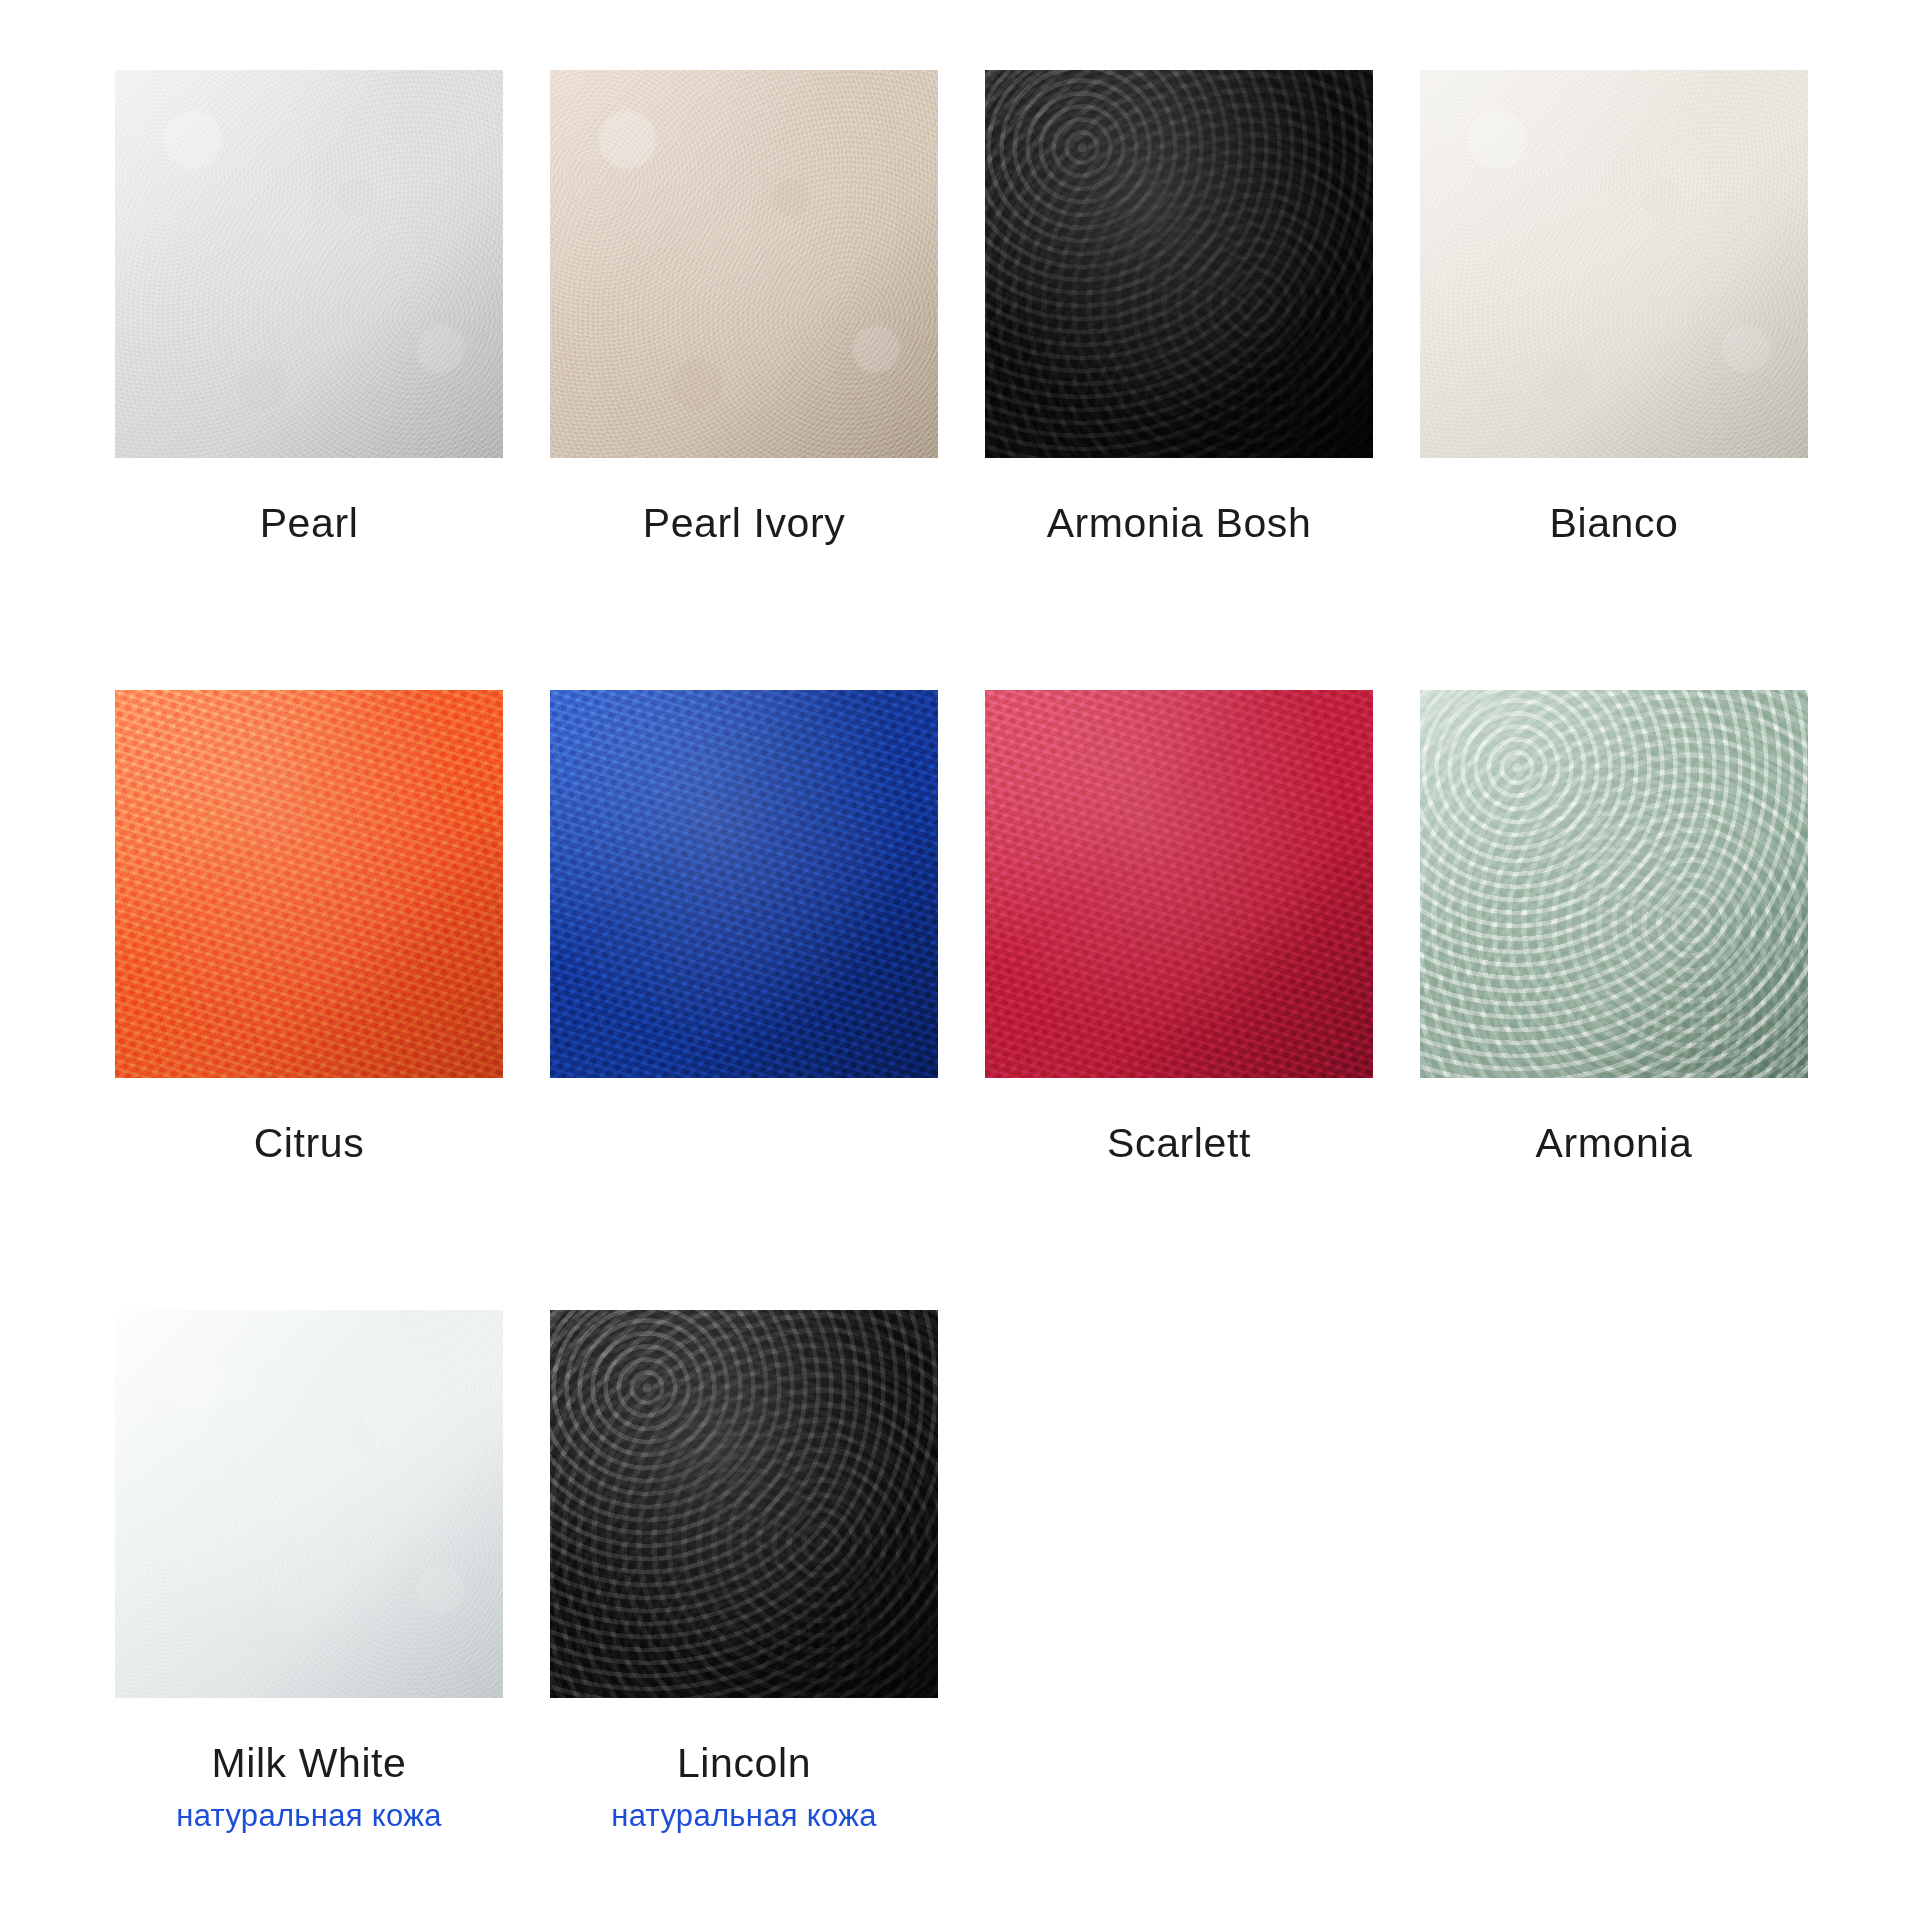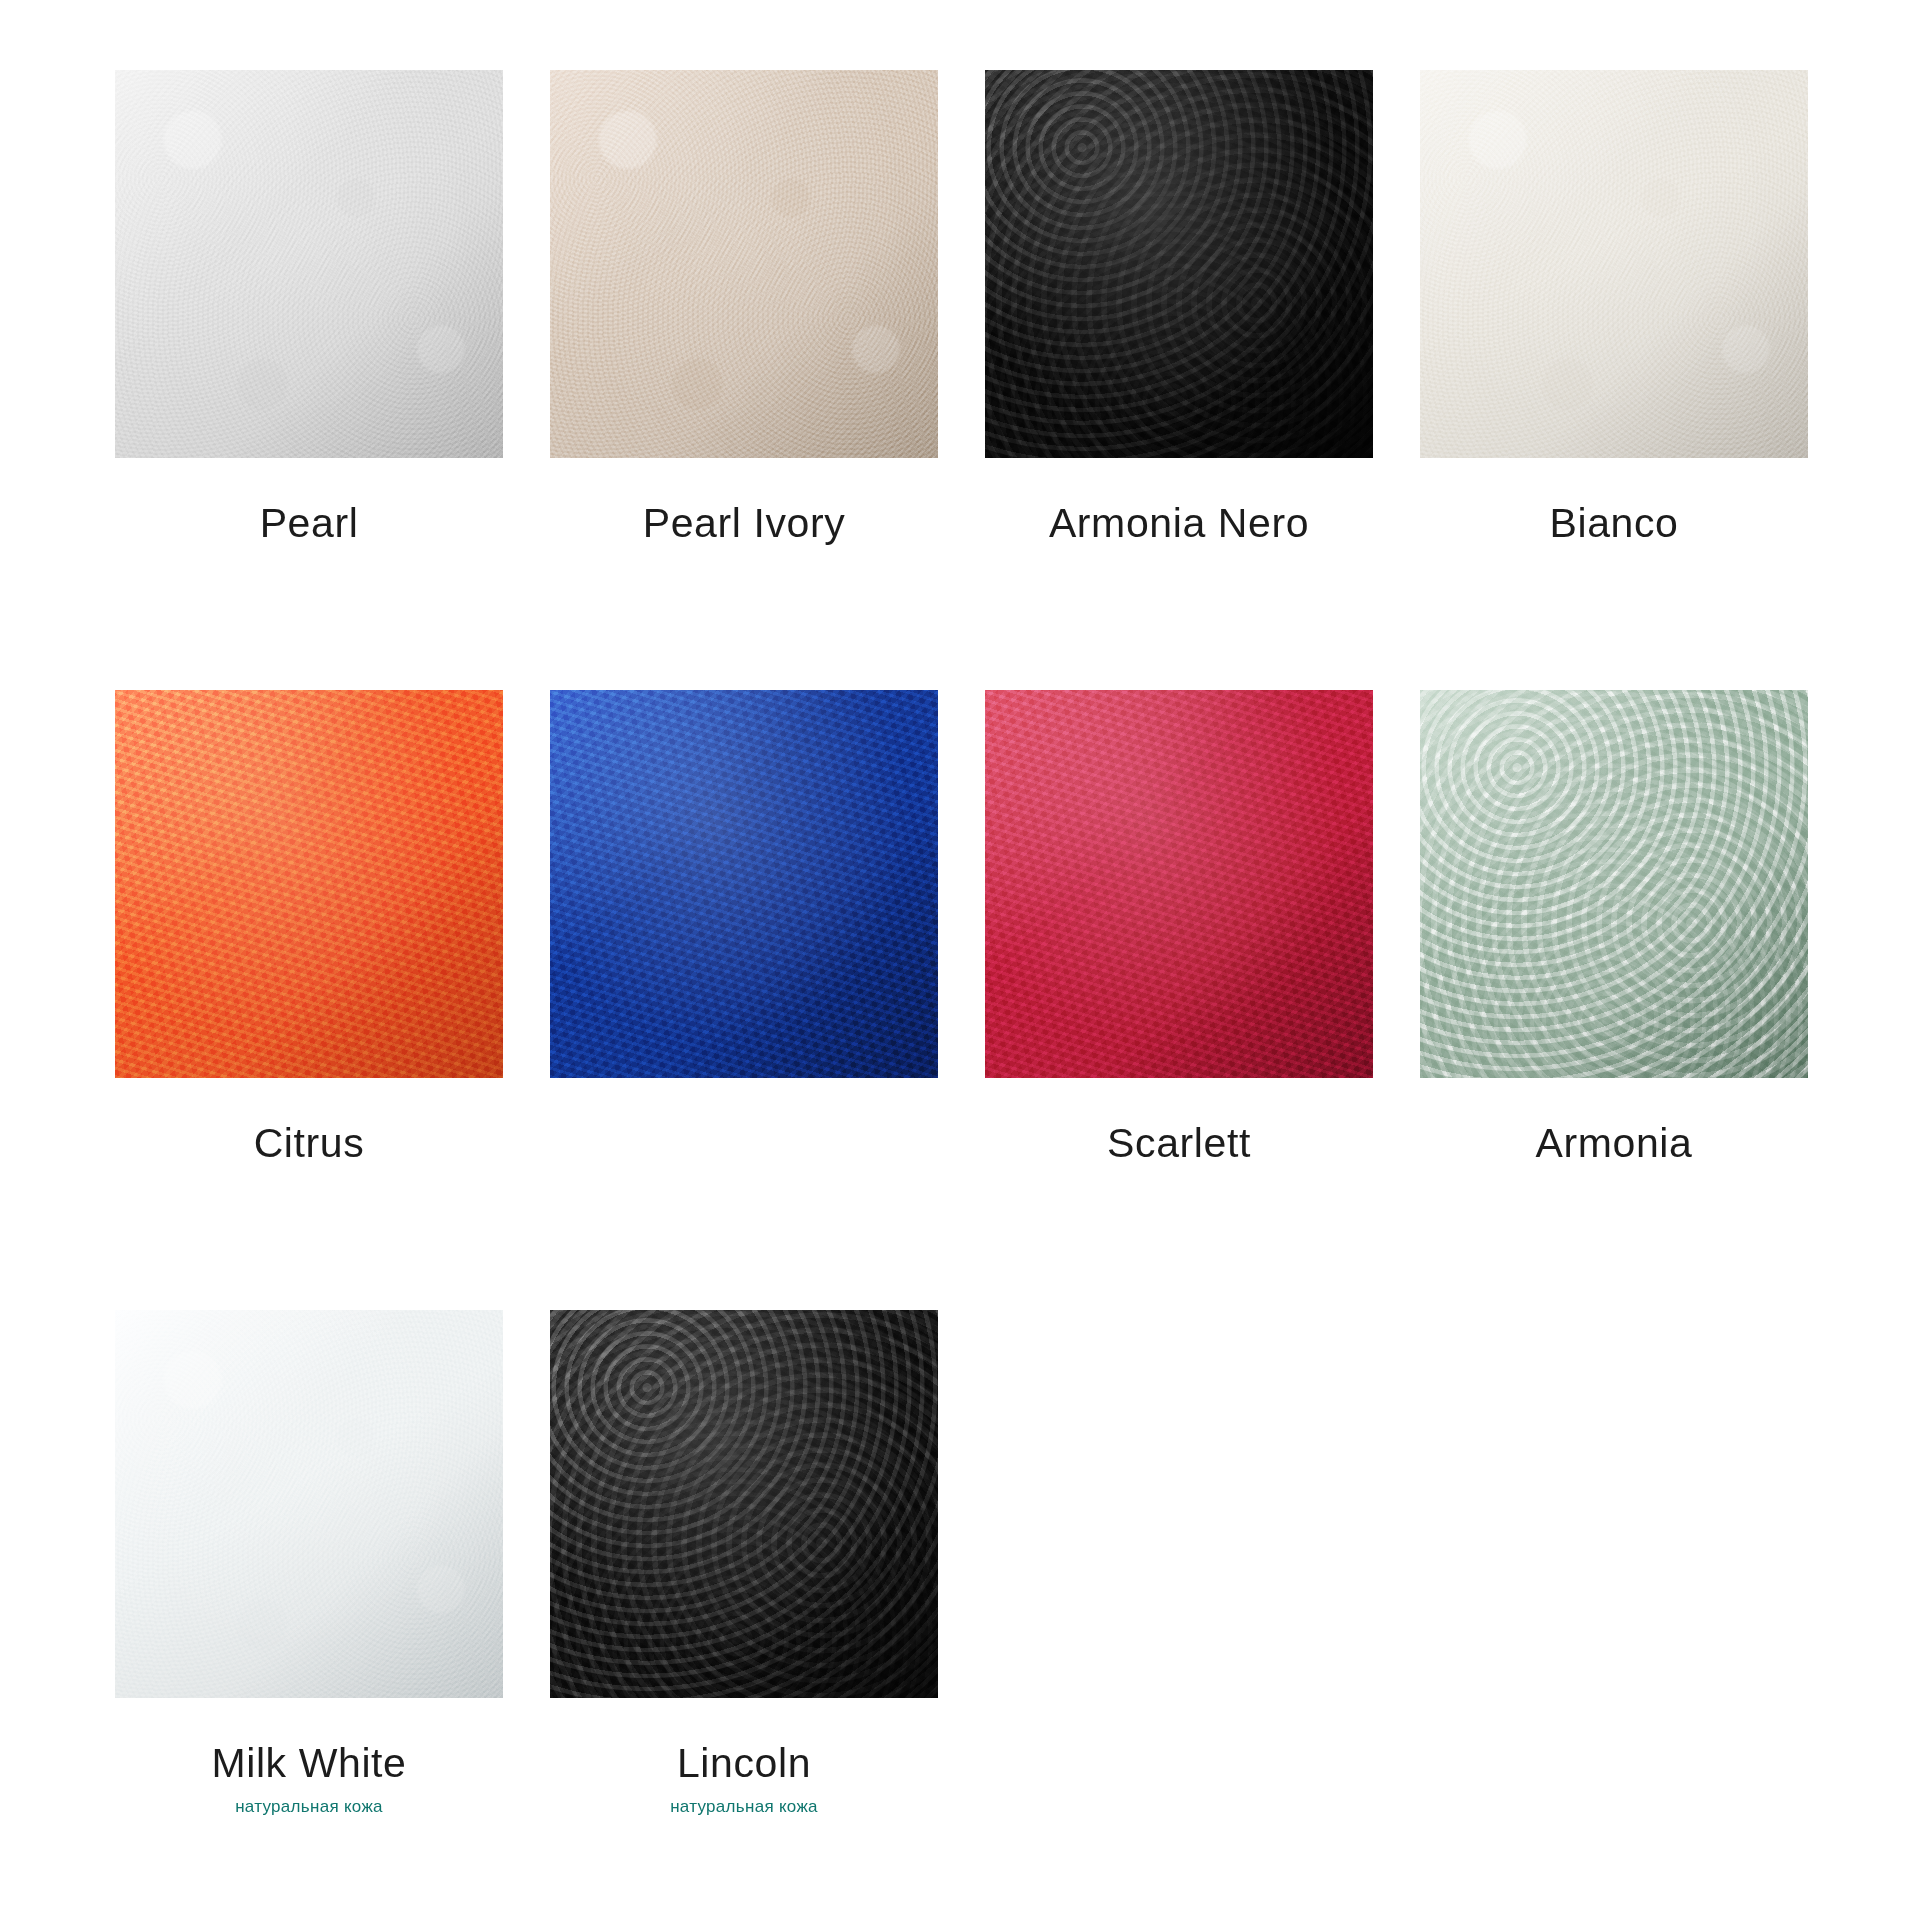--- a/index.html
+++ b/index.html
@@ -115,23 +115,23 @@
   .swatch-label {
     font-size: 41px;
     font-weight: 400;
     color: #1c1c1c;
     letter-spacing: 0.6px;
     line-height: 1.15;
     white-space: nowrap;
   }
 
   .swatch-sublabel {
-    font-size: 17px;
+    font-size: 31px;
     font-weight: 400;
-    color: #0f766e;
+    color: #1d4ed8;
     letter-spacing: 0.3px;
     margin-top: 10px;
     line-height: 1.2;
     white-space: nowrap;
   }
   .swatch-sublabel:empty { display: none; }
 </style>
 </head>
 <body>
 
@@ -153,21 +153,21 @@
       <div class="swatch-caption">
         <div class="swatch-label">Pearl Ivory</div>
       </div>
     </div>
     <div class="swatch-cell">
       <div class="swatch-tile" style="background: linear-gradient(135deg, rgb(61, 61, 61) 0%, rgb(27, 27, 27) 38%, rgb(27, 27, 27) 64%, rgb(5, 5, 5) 100%);">
         <div class="grain grain-coarse"></div>
         <div class="sheen"></div>
       </div>
       <div class="swatch-caption">
-        <div class="swatch-label">Armonia Nero</div>
+        <div class="swatch-label">Armonia Bosh</div>
       </div>
     </div>
     <div class="swatch-cell">
       <div class="swatch-tile" style="background: linear-gradient(135deg, rgb(246, 244, 239) 0%, rgb(232, 228, 220) 38%, rgb(232, 228, 220) 64%, rgb(207, 201, 191) 100%);">
         <div class="grain grain-fine"></div>
         <div class="sheen"></div>
       </div>
       <div class="swatch-caption">
         <div class="swatch-label">Bianco</div>
       </div>

